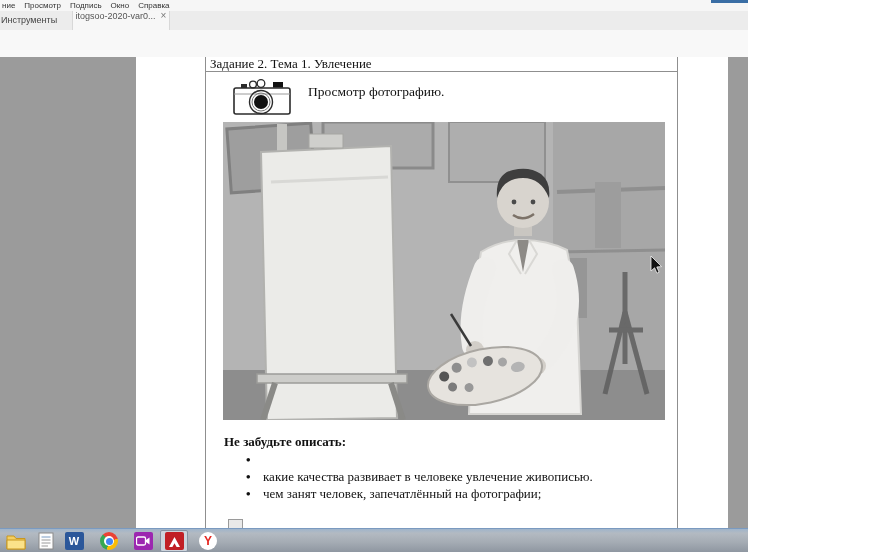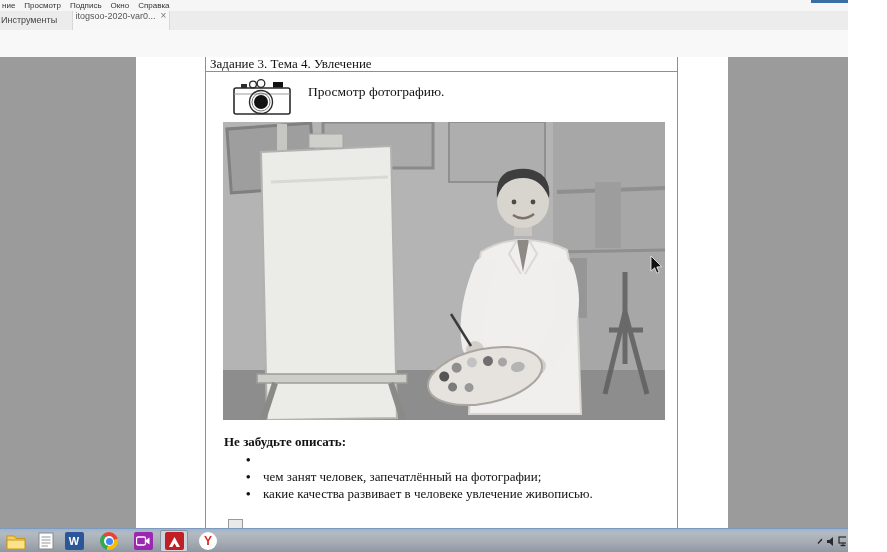--- a/index.html
+++ b/index.html
@@ -1,16 +1,16 @@
 <!DOCTYPE html>
 <html><head>
 <meta charset="utf-8">
 <style>
   html,body{margin:0;padding:0;}
-  .screen{position:relative;width:848px;height:552px;overflow:hidden;background:#0f766e;
+  .screen{position:relative;width:748px;height:552px;overflow:hidden;background:#0f766e;
           font-family:"Liberation Sans",sans-serif;-webkit-font-smoothing:antialiased;}
   
   .menubar{position:absolute;left:0;top:0;width:887px;height:11px;background:#f6f6f6;
            display:flex;align-items:center;font-size:8px;color:#333;overflow:hidden;}
   .menubar span{margin-right:9px;white-space:nowrap;}
   .menubar span:first-child{margin-left:2px;}
   .titlebar-edge{position:absolute;right:0;top:0;width:37px;height:3px;background:#3a6ea5;}
   
   .tabbar{position:absolute;left:0;top:11px;width:887px;height:19px;background:#ececec;
           border-bottom:1px solid #dcdcdc;overflow:hidden;}
@@ -212,21 +212,21 @@
         </svg>
     </div>
   </div>
 
   <div class="docarea">
     <div class="page">
       <div class="tbl-left"></div>
       <div class="tbl-right"></div>
       <div class="tbl-hline"></div>
 
-      <div class="doc-heading">Задание 3. Тема 4. Увлечение</div>
+      <div class="doc-heading">Задание 2. Тема 1. Увлечение</div>
 
       <svg class="camera" width="62" height="42" viewBox="0 0 62 42">
         <rect x="3" y="13" width="56" height="26" rx="2" fill="#ffffff" stroke="#2b2b2b" stroke-width="1.6"></rect>
         <line x1="3" y1="19" x2="59" y2="19" stroke="#9a9a9a"></line>
         <circle cx="30" cy="27" r="11.5" fill="none" stroke="#2b2b2b" stroke-width="1.4"></circle>
         <circle cx="30" cy="27" r="9" fill="none" stroke="#777"></circle>
         <circle cx="30" cy="27" r="7" fill="#111"></circle>
         <rect x="10" y="9" width="6" height="4" fill="#2b2b2b"></rect>
         <circle cx="22" cy="9.5" r="3.4" fill="none" stroke="#2b2b2b" stroke-width="1.3"></circle>
         <circle cx="30" cy="8.5" r="3.8" fill="none" stroke="#2b2b2b" stroke-width="1.3"></circle>
@@ -289,25 +289,25 @@
         </g>
       </svg>
 
       <div class="checklist-title">Не забудьте описать:</div>
       <div class="bullets">
         <div class="bullet-row">
             <span class="dot"></span>
           </div>
         <div class="bullet-row">
             <span class="dot"></span>
-            <span>чем занят человек, запечатлённый на фотографии;</span>
+            <span>какие качества развивает в человеке увлечение живописью.</span>
           </div>
         <div class="bullet-row">
             <span class="dot"></span>
-            <span>какие качества развивает в человеке увлечение живописью.</span>
+            <span>чем занят человек, запечатлённый на фотографии;</span>
           </div>
       </div>
       <div class="next-row-stub"></div>
     </div>
 
     <div class="scrollbar">
       <div class="scroll-thumb"></div>
     </div>
 
     <svg class="cursor" width="13" height="19">

